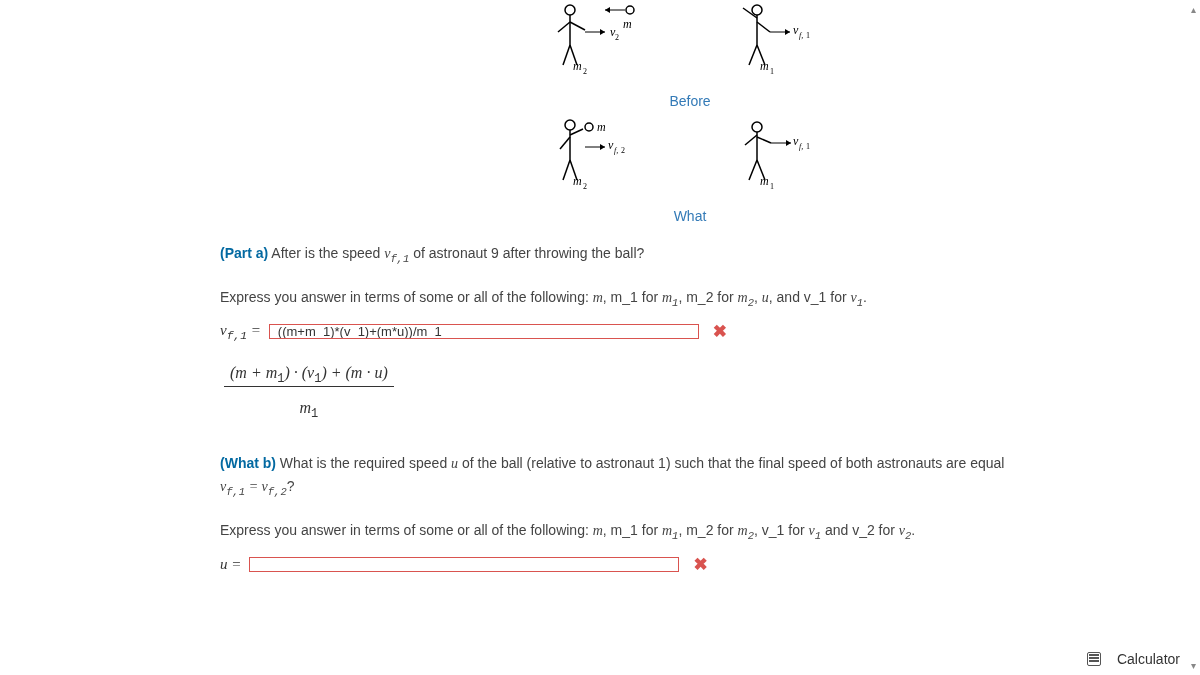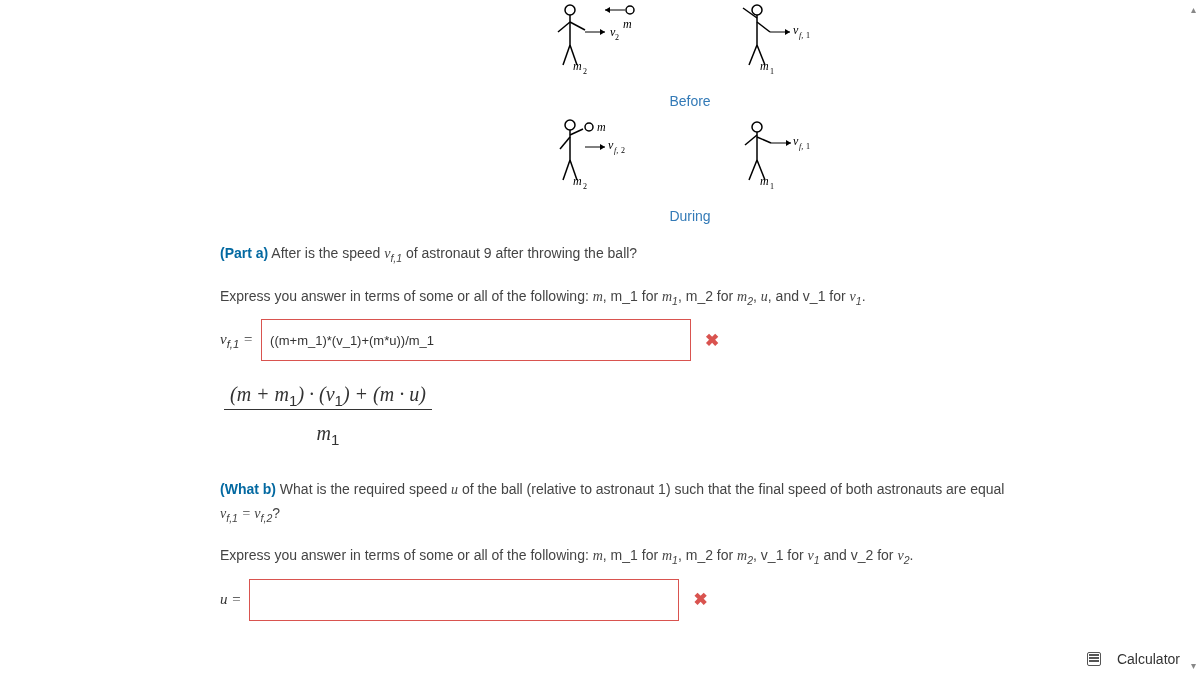--- a/index.html
+++ b/index.html
@@ -37,53 +37,53 @@
     width: 90px;
     height: 80px;
   }
   .question {
     color: #444;
     margin: 18px 0 10px 0;
     line-height: 1.6;
   }
   .bluebold { color: #0369a1; font-weight: bold; }
   .math-i { font-family: "Times New Roman", serif; font-style: italic; }
-  .sub { font-size: 0.75em; vertical-align: sub; font-family: Liberation Sans, sans-serif; }
+  .sub { font-size: 0.75em; vertical-align: sub; font-family: Liberation Mono, monospace; }
   .answer-row {
     display: flex;
     align-items: center;
     gap: 8px;
     margin: 4px 0 8px 0;
   }
   .var-label {
     font-family: "Times New Roman", serif;
     font-style: italic;
     font-size: 15px;
     white-space: nowrap;
   }
   .answer-input {
     width: 430px;
-    height: 42px;
+    height: 15px;
     border: 1px solid #d9534f;
     padding: 4px 8px;
     font-size: 13px;
     color: #333;
     outline: none;
   }
   .x-mark {
     color: #d9534f;
     font-weight: bold;
     font-size: 17px;
     margin-left: 6px;
   }
   .formula-rendered {
     margin: 22px 0 16px 4px;
     font-family: "Times New Roman", serif;
     font-style: italic;
-    font-size: 20px;
+    font-size: 16px;
   }
   .frac {
     display: inline-block;
     text-align: center;
     vertical-align: middle;
   }
   .frac .num { display: block; padding: 0 6px; }
   .frac .den { display: block; border-top: 1px solid #333; padding: 12px 6px; }
   .calculator {
     position: fixed;
@@ -186,21 +186,21 @@
         <text x="58" y="30" font-size="12" font-style="italic" font-family="serif">v</text>
         <text x="64" y="34" font-size="8" font-style="italic" font-family="serif">f,</text>
         <text x="71" y="34" font-size="8" font-family="serif">1</text>
         <text x="25" y="70" font-size="12" font-style="italic" font-family="serif">m</text>
         <text x="35" y="74" font-size="8" font-family="serif">1</text>
       </svg>
     </div>
   </div>
 
   <div class="diagram-section">
-    <span class="diagram-label">During</span>
+    <span class="diagram-label">What</span>
   </div>
 
   <div class="question">
     <span class="bluebold">(Part a)</span><span> After is the speed </span><span class="math-i">v<span class="sub">f,1</span></span><span> of astronaut 9 after throwing the ball?</span>
   </div>
   <div class="question">
     <span>Express you answer in terms of some or all of the following: </span><span class="math-i">m</span>, m_1 for <span class="math-i">m<span class="sub">1</span></span>, m_2 for <span class="math-i">m<span class="sub">2</span></span>, <span class="math-i">u</span>, and v_1 for <span class="math-i">v<span class="sub">1</span></span>.
   </div>
 
   <div class="answer-row">

